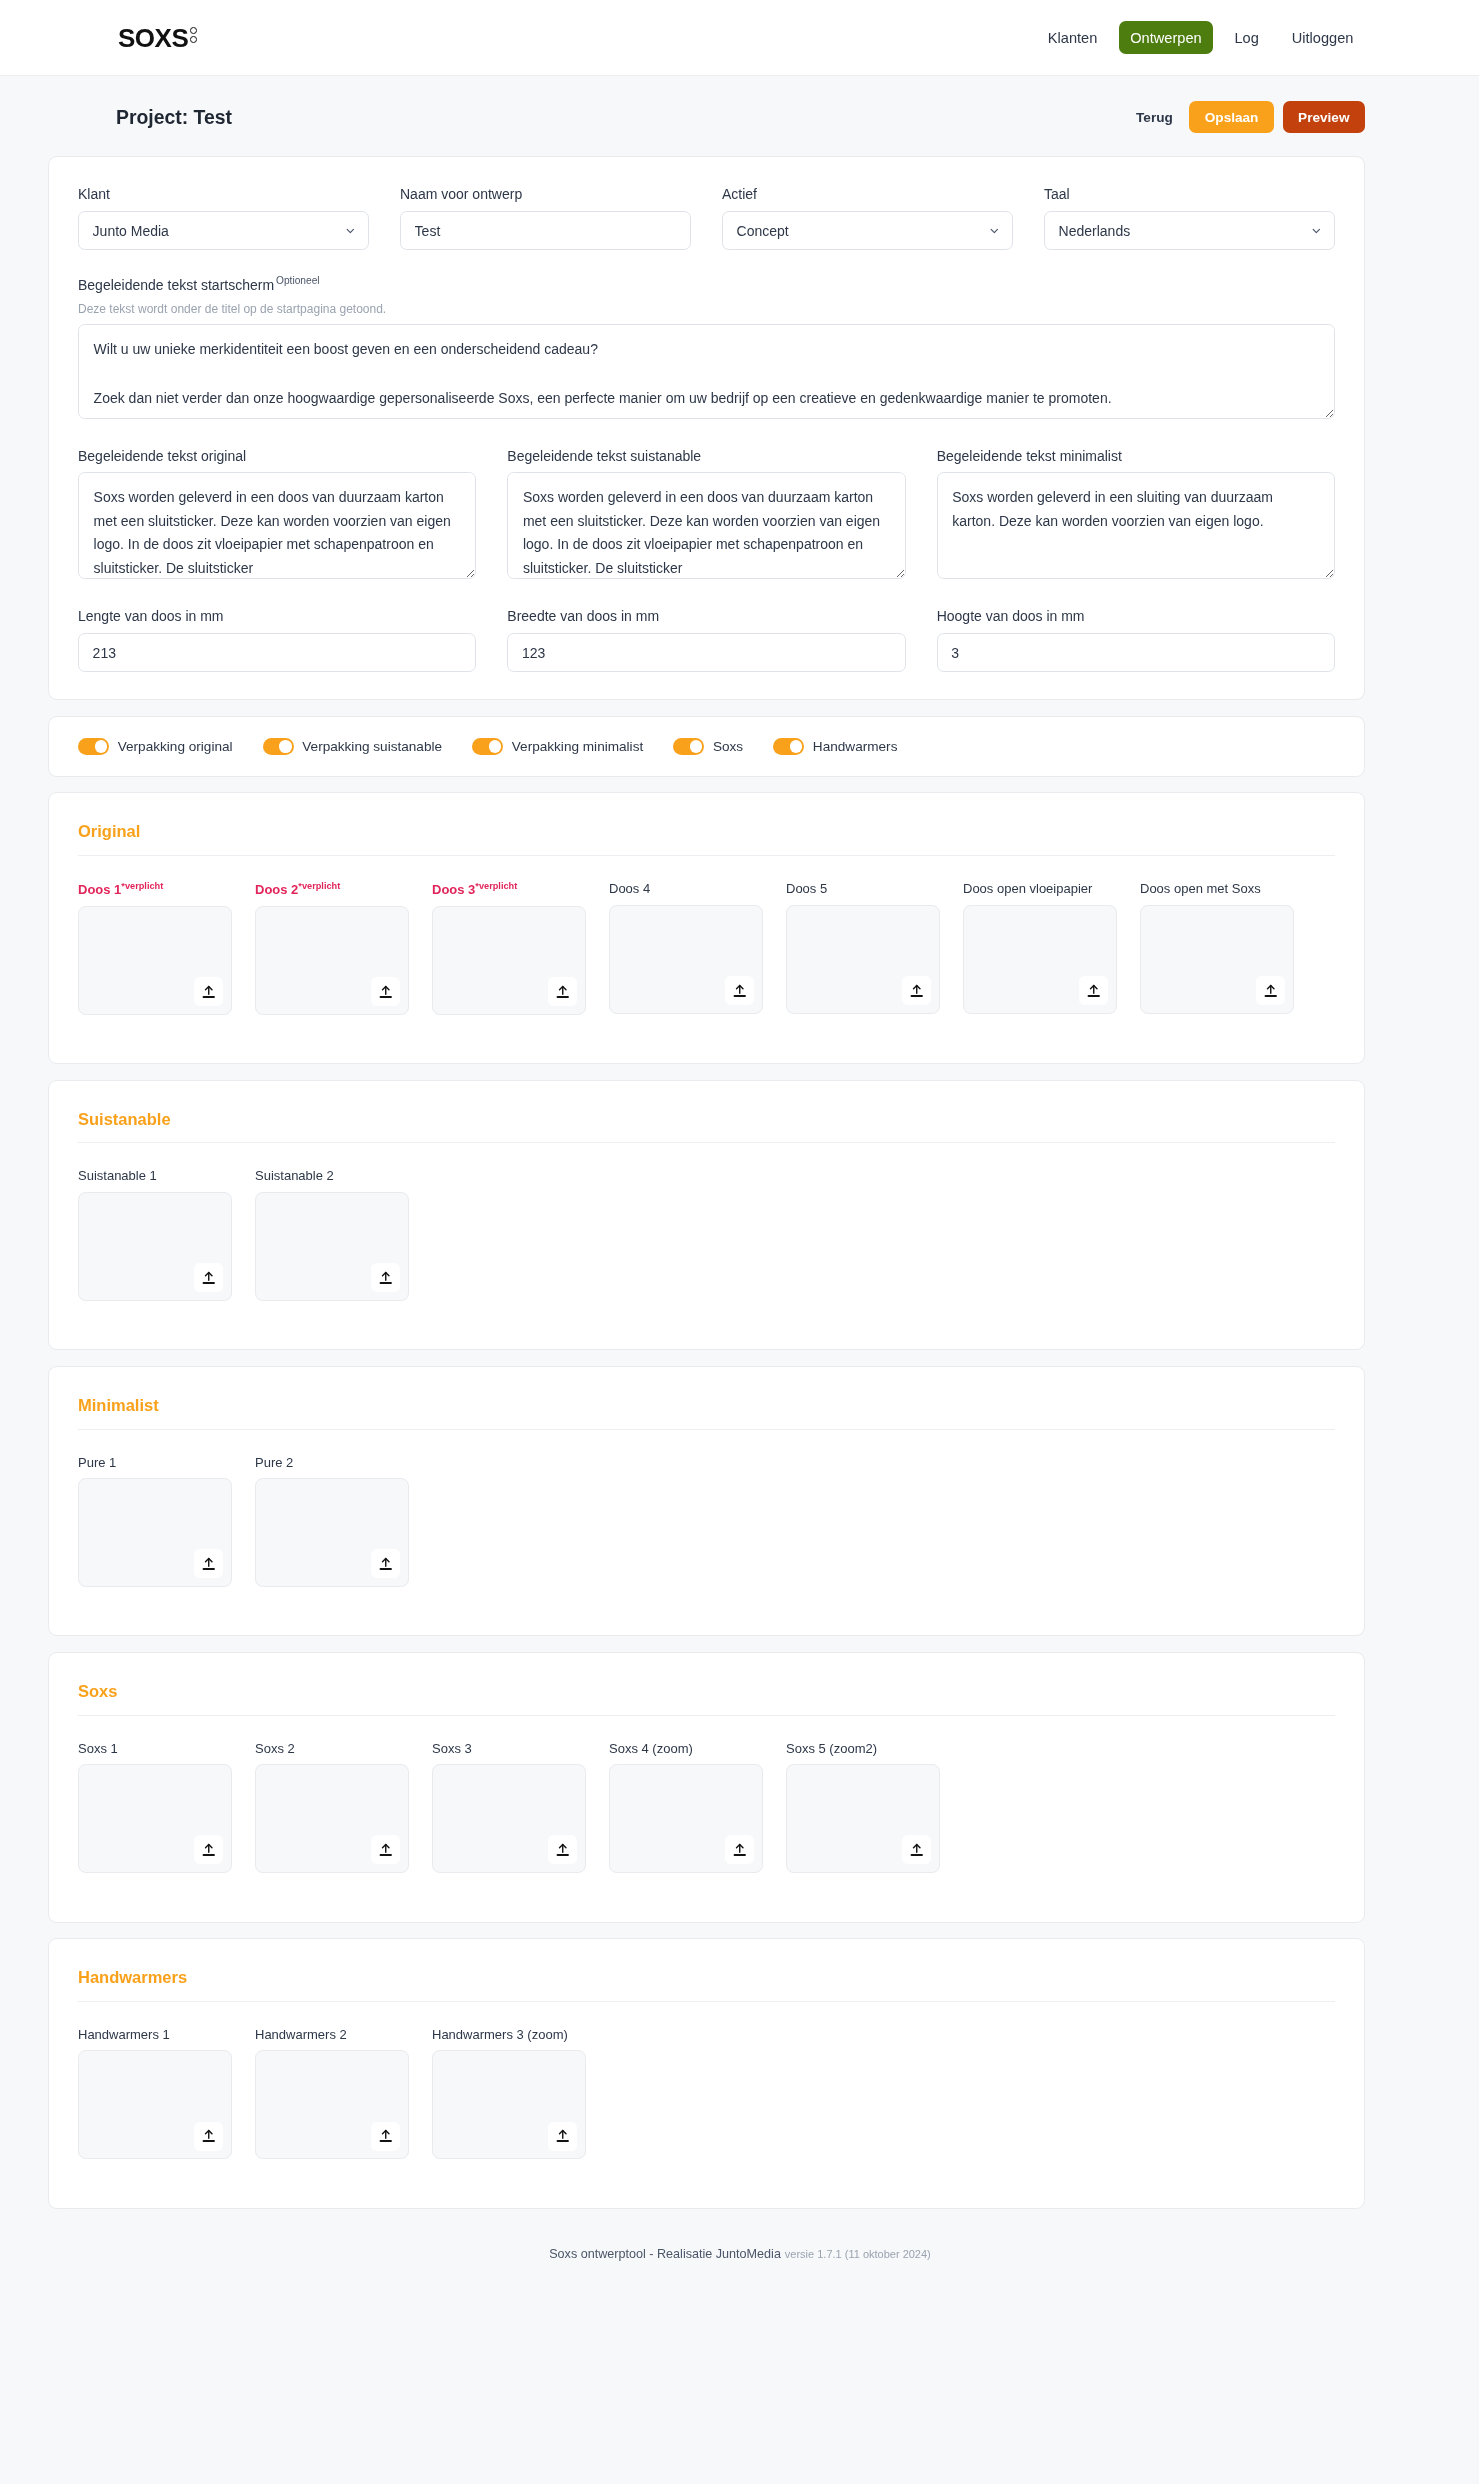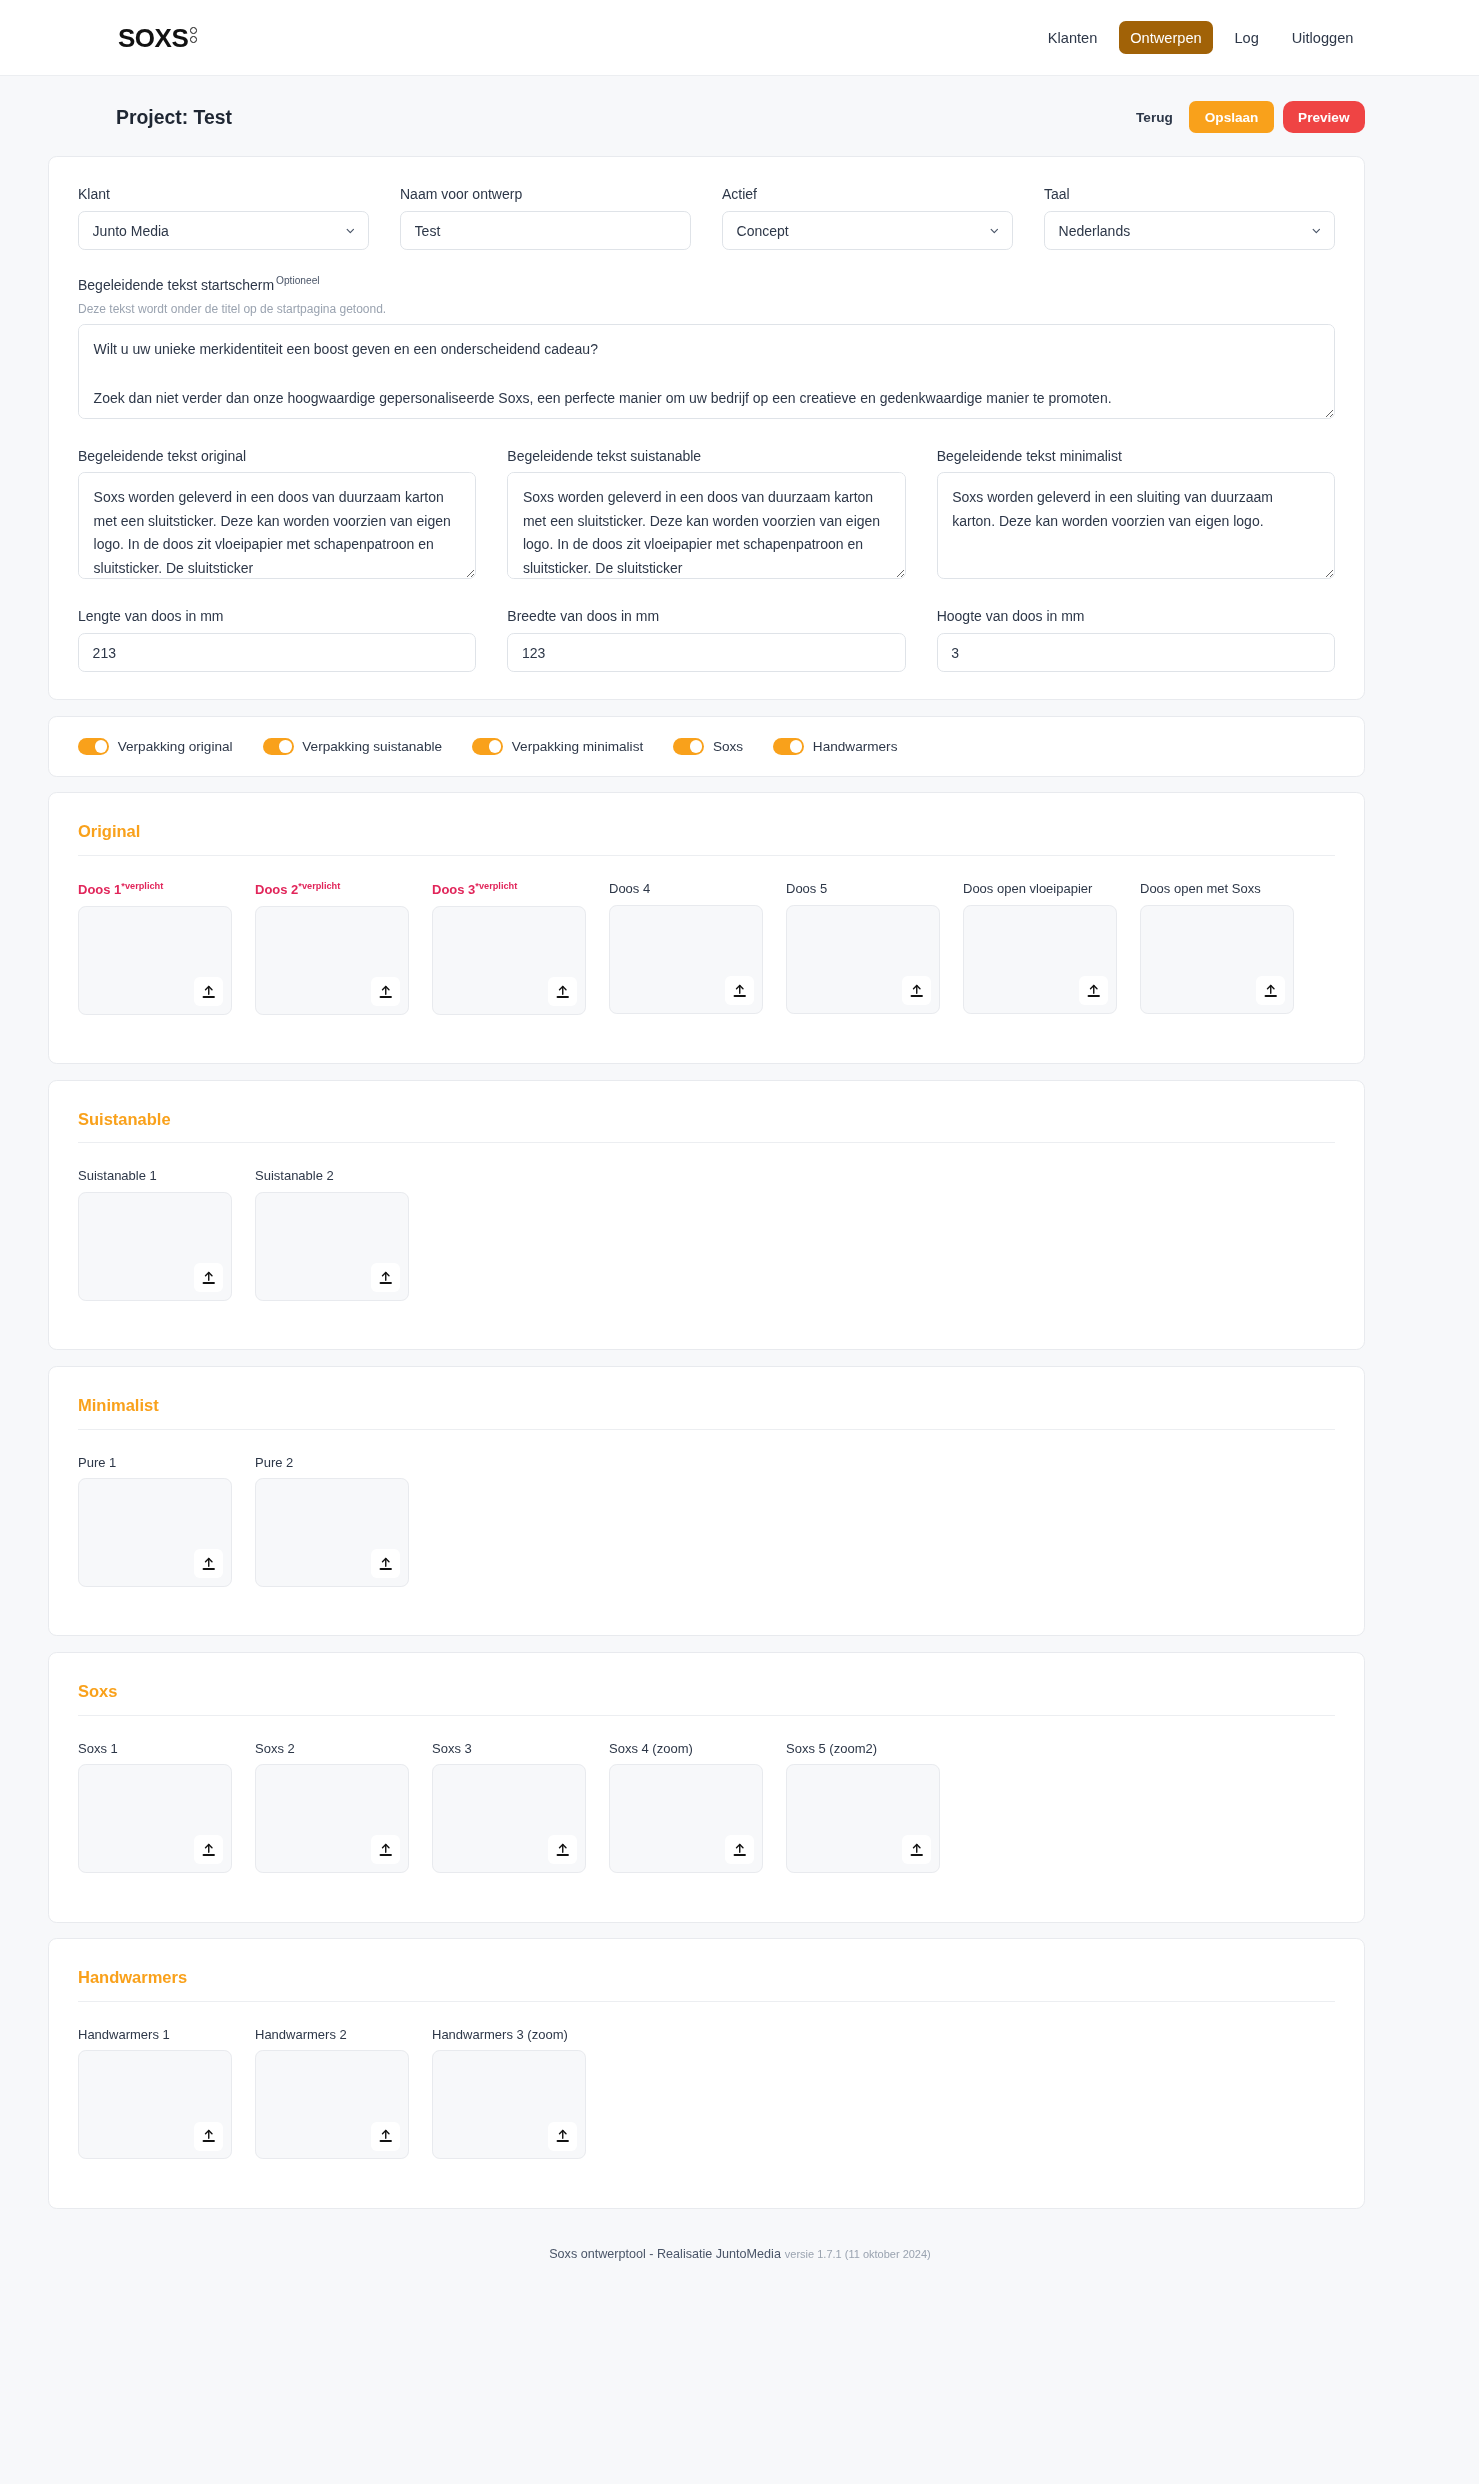--- a/index.html
+++ b/index.html
@@ -52,21 +52,21 @@
   }
   .nav-link {
     font-size: 14.6px;
     color: #2d3748;
     padding: 8.7px 11.6px;
     border-radius: 6.8px;
     text-decoration: none;
     white-space: nowrap;
   }
   .nav-link.active {
-    background: #a16207;
+    background: #4d7c0f;
     color: #ffffff;
     font-weight: 500;
   }
 
   
   .titlebar {
     display: flex;
     align-items: center;
     justify-content: space-between;
     padding: 25px 115px 23px 116px;
@@ -85,21 +85,21 @@
     font-size: 13.6px;
     font-weight: 700;
     padding: 8.7px 15.5px;
     border-radius: 6.8px;
     border: none;
     cursor: pointer;
     font-family: inherit;
   }
   .btn-plain { background: transparent; color: #2d3748; padding: 8.7px 7.8px; }
   .btn-orange { background: #f9a11b; color: #ffffff; }
-  .btn-dark { background: #ef4444; color: #ffffff; border-radius: 10px; }
+  .btn-dark { background: #c2410c; color: #ffffff; }
 
   
   .wrap { padding: 0 115px 0 48px; }
   .card {
     background: #ffffff;
     border: 1px solid #e8eaee;
     border-radius: 8.7px;
     margin-bottom: 15.5px;
     padding: 29px 29px 27px 29px;
   }

